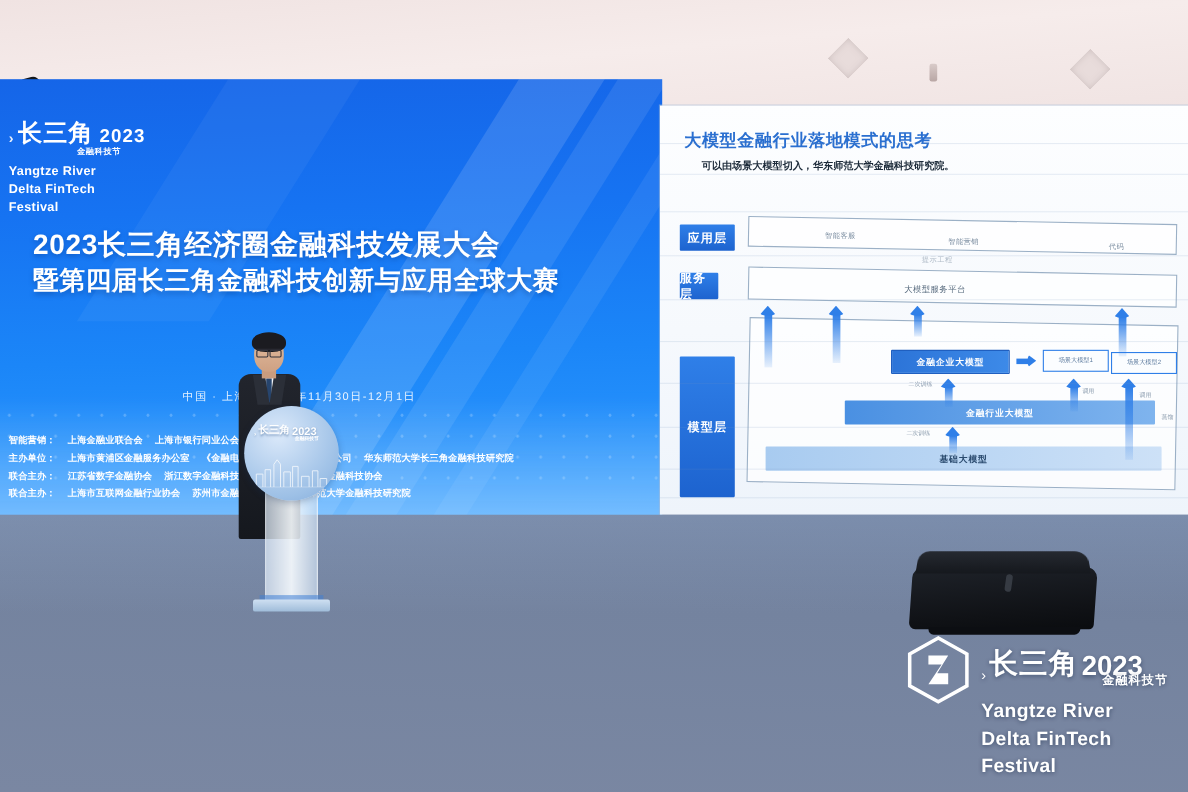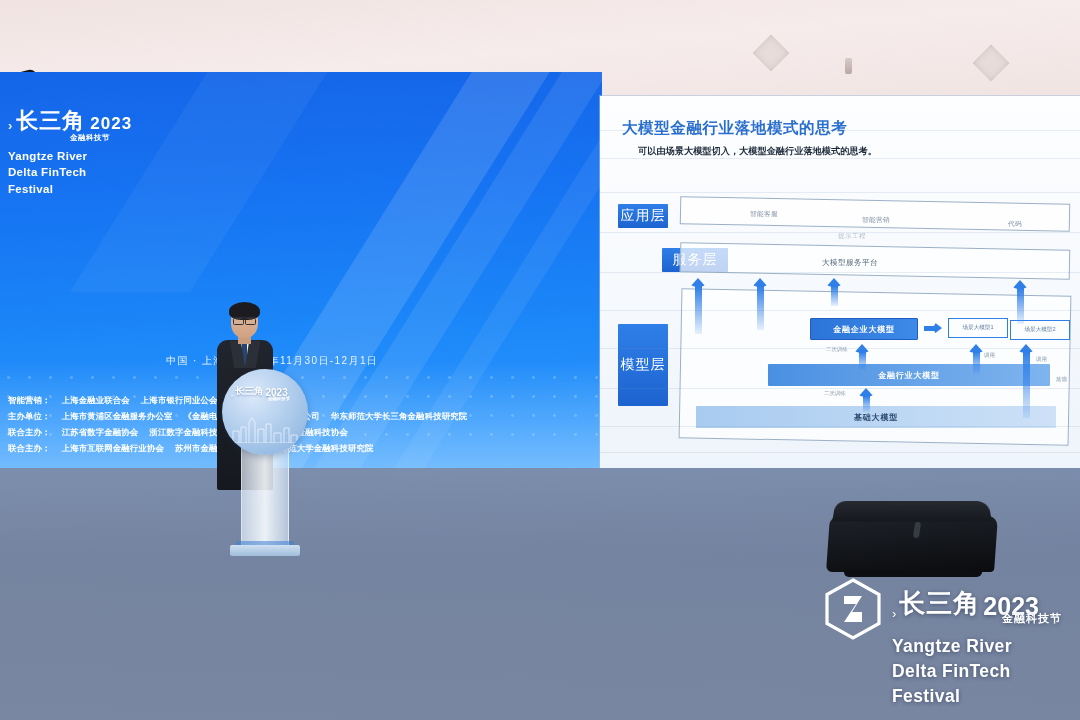--- a/index.html
+++ b/index.html
@@ -61,21 +61,21 @@
   .scanline{ position:absolute; left:0; width:482px; height:1px;
              background:rgba(120,150,185,.16); }
 
   .slide-title{ position:absolute; left:22px; top:22px; font-size:15.5px; font-weight:700;
                 color:#2a6fd0; letter-spacing:.6px;text-align:center; }
   .slide-body{ position:absolute; left:38px; top:48px; width:432px; color:#54626f;
                font-size:8.6px; line-height:1.62; }
   .slide-body .b2{ color:#1d2b3a; font-weight:700; font-size:9.2px; }
 
   .layer-tag{ position:absolute; background:linear-gradient(180deg,#2f7fe8,#1d63cf);
-              color:#fff; font-size:14px; font-weight:400; display:flex; align-items:center;
+              color:#fff; font-size:11px; font-weight:700; display:flex; align-items:center;
               justify-content:center; letter-spacing:1px; border-radius:1px; }
   .panel{ position:absolute; border:1.1px solid #9bb0c6; background:rgba(255,255,255,.72); }
   .panel-lbl{ position:absolute; font-size:6.6px; color:#7c8ea1; letter-spacing:.4px; }
 
   .bigbox{ position:absolute; display:flex; align-items:center; justify-content:center;
            color:#fff; font-size:8px; font-weight:700; letter-spacing:.8px; border-radius:1px; }
   .bb-dark{ background:linear-gradient(90deg,#2c74d8,#3d8ae8); border:1.4px solid #1f5fc0; }
   .bb-mid { background:linear-gradient(90deg,#4a90e2,#7fb4ee); }
   .bb-light{ background:linear-gradient(90deg,#a8cbf0,#cde1f7); color:#2a4a6e; }
 
@@ -217,20 +217,24 @@
         <span class="yr">2023</span>
       </div>
       <div class="fest" style="margin-left:62px;">金融科技节</div>
       <div class="en">
         <div>Yangtze River</div>
         <div>Delta FinTech</div>
         <div>Festival</div>
       </div>
     </div>
 
+    <div class="bd-title">
+      <div class="l1">2023长三角经济圈金融科技发展大会</div>
+      <div class="l2">暨第四届长三角金融科技创新与应用全球大赛</div>
+    </div>
 
     <div class="bd-sub">
       <span>中国 · 上海</span>
       <span>2023年11月30日-12月1日</span>
     </div>
 
     <div class="bd-orgs">
       <div class="row">
         <span>智能营销：</span><span>上海金融业联合会</span><span>上海市银行同业公会</span><span>华东师范大学</span>
       </div>
@@ -243,26 +247,26 @@
       <div class="row">
         <span>联合主办：</span><span>上海市互联网金融行业协会</span><span>苏州市金融科技协会</span><span>华东师范大学金融科技研究院</span>
       </div>
     </div>
   </div>
 
   <div class="screen">
 
     <div class="slide-title">大模型金融行业落地模式的思考</div>
     <div class="slide-body">
-      <div class="b2">可以由场景大模型切入，大模型金融行业落地模式的思考。</div>
+      <div class="b2">可以由场景大模型切入，华东师范大学金融科技研究院。</div>
     </div>
 
     <div class="layer-tag" style="left:18px;top:108px;width:50px;height:24px;">应用层</div>
-    <div class="layer-tag" style="left:18px;top:152px;width:66px;height:24px;margin-left:44px;">服务层</div>
-    <div class="layer-tag" style="left:18px;top:228px;width:50px;height:82px;">模型层</div>
+    <div class="layer-tag" style="left:18px;top:152px;width:35px;height:24px;">服务层</div>
+    <div class="layer-tag" style="left:18px;top:228px;width:50px;height:128px;">模型层</div>
 
     <div class="panel" style="left:80px;top:104px;width:390px;height:28px;transform:rotate(1.1deg);"></div>
     <div class="panel-lbl" style="left:150px;top:114px;">智能客服</div>
     <div class="panel-lbl" style="left:262px;top:120px;">智能营销</div>
     <div class="panel-lbl" style="left:408px;top:124px;">代码</div>
     <div class="panel-lbl" style="left:238px;top:136px;opacity:.6;">提示工程</div>
 
     <div class="panel" style="left:80px;top:150px;width:390px;height:30px;transform:rotate(1.1deg);"></div>
     <div class="panel-lbl" style="left:222px;top:162px;font-size:7.6px;color:#55687c;">大模型服务平台</div>
 

